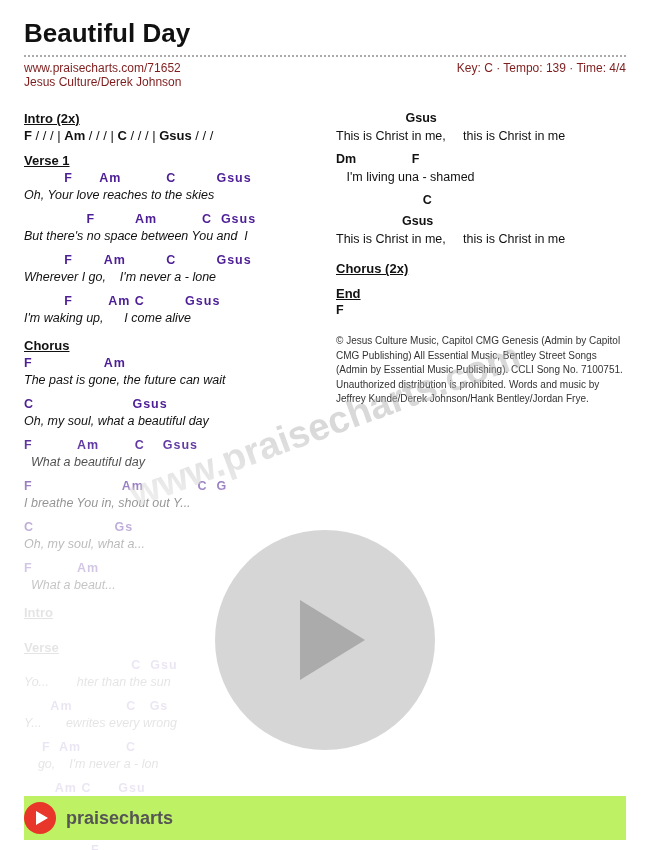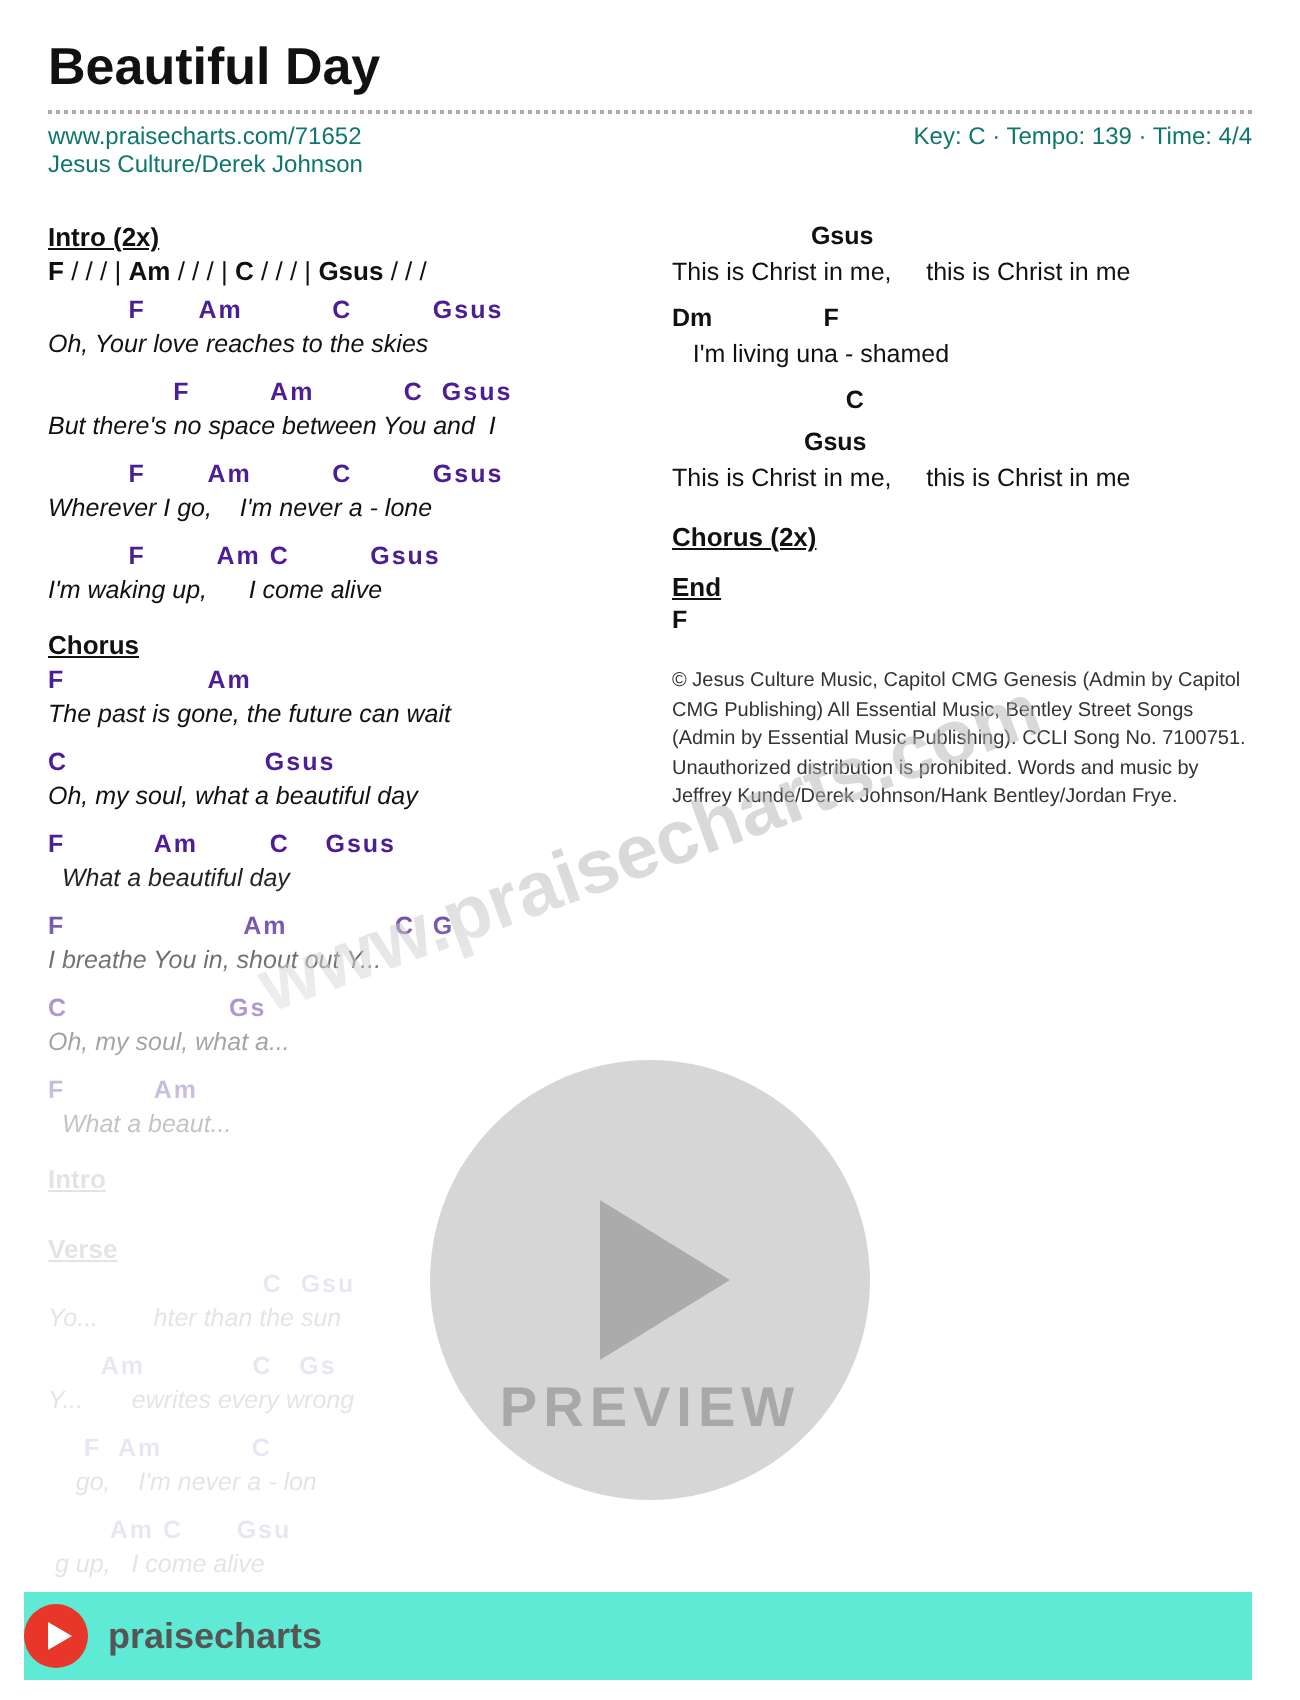--- a/index.html
+++ b/index.html
@@ -30,21 +30,21 @@
 
     .dotted-line {
       border-top: 2px dotted #aaa;
       margin: 6px 0 4px 0;
     }
 
     .meta-row {
       display: flex;
       justify-content: space-between;
       font-size: 12px;
-      color: #0f766e;
+      color: #7f1d1d;
       margin-bottom: 12px;
     }
 
     .two-col {
       display: flex;
       gap: 20px;
     }
 
     .col-left {
       flex: 1;
@@ -175,27 +175,27 @@
     }
 
     .faded-content {
       opacity: 0.45;
     }
 
     
     .footer {
       position: absolute;
       bottom: 10px;
-      left: 12px;
+      left: 24px;
       right: 24px;
       display: flex;
       align-items: center;
       gap: 10px;
       z-index: 20;
-      background: #5eead4;
+      background: #bef264;
       padding: 6px 0;
     }
 
     .footer-logo-circle {
       width: 32px;
       height: 32px;
       border-radius: 50%;
       background: #e8362a;
       display: flex;
       align-items: center;
@@ -254,20 +254,21 @@
         <span class="intro-chord">F</span>
         <span> / / / | </span>
         <span class="intro-chord">Am</span>
         <span> / / / | </span>
         <span class="intro-chord">C</span>
         <span> / / / | </span>
         <span class="intro-chord">Gsus</span>
         <span> / / /</span>
       </div>
 
+      <div class="section-label">Verse 1</div>
 
       <div class="stanza">
         <div class="chord-line">         F      Am          C         Gsus</div>
         <div class="lyric-line">Oh, Your love reaches to the skies</div>
       </div>
       <div class="stanza">
         <div class="chord-line">              F         Am          C  Gsus</div>
         <div class="lyric-line">But there's no space between You and  I</div>
       </div>
       <div class="stanza">
@@ -368,21 +369,20 @@
     </div>
   </div>
 
   <div class="watermark">www.praisecharts.com</div>
 
   <div class="preview-overlay"></div>
 
   <div class="preview-circle-container">
     <div class="preview-circle">
       <div class="play-triangle"></div>
-      <div class="preview-text">PREVIEW</div>
     </div>
   </div>
 
   <div class="footer">
     <div class="footer-logo-circle">
       <div class="footer-play"></div>
     </div>
     <div class="footer-brand">praisecharts</div>
   </div>
 

